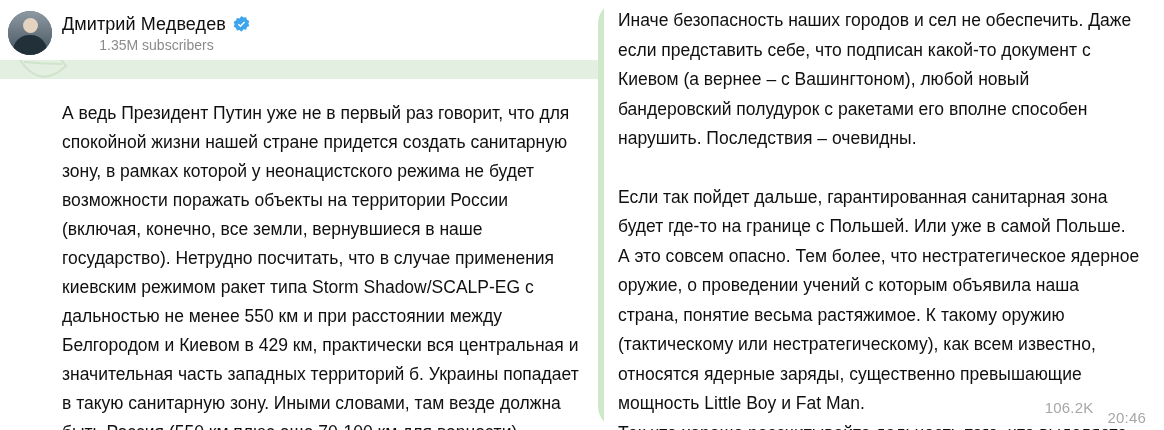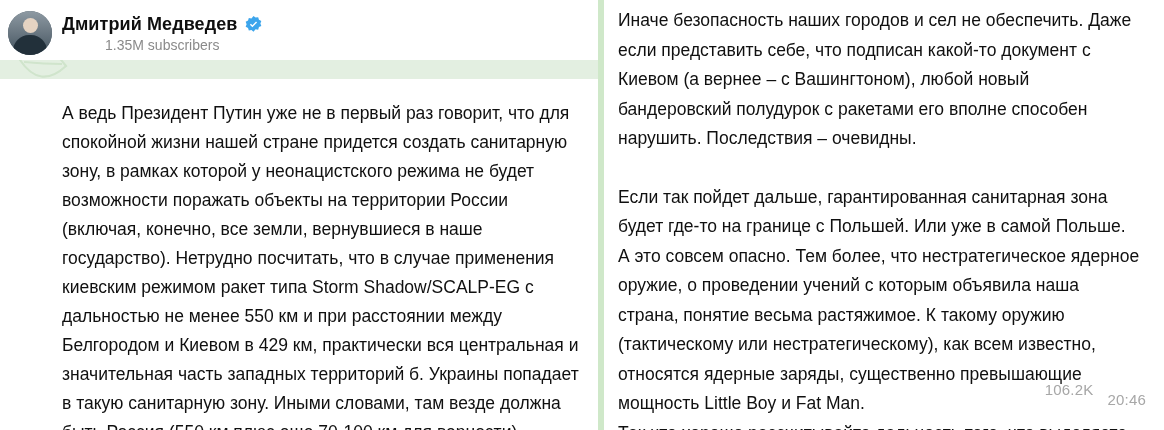--- a/index.html
+++ b/index.html
@@ -91,21 +91,21 @@
     display: flex;
     flex-direction: column;
     justify-content: center;
   }
   .title-row {
     display: flex;
     align-items: center;
   }
   .channel-title {
     font-size: 18px;
-    font-weight: bold;
+    font-weight: normal;
     color: #0f0f0f;
     letter-spacing: 0.1px;
   }
   .verified-badge {
     margin-left: 6px;
     width: 19px;
     height: 19px;
     flex: 0 0 auto;
   }
   .subscribers {
@@ -136,20 +136,21 @@
     margin-bottom: 2px;
   }
 
   
   .right-pane {
     position: relative;
     width: 566px;
     height: 430px;
     background: #ffffff;
     overflow: hidden;
+    border-radius: 24px;
   }
   .right-stripe {
     position: absolute;
     left: 0;
     top: 0;
     width: 6px;
     height: 430px;
     background: #cfe8c9;
   }
   .msg-right {
@@ -158,21 +159,21 @@
     font-size: 17.5px;
     line-height: 29.5px;
     color: #101010;
   }
   .para + .para {
     margin-top: 29px;
   }
   .meta {
     position: absolute;
     right: 18px;
-    bottom: 22px;
+    bottom: 4px;
     display: flex;
     align-items: center;
     gap: 14px;
     font-size: 15px;
     color: #a7a7a7;
     z-index: 4;
   }
   .views {
     letter-spacing: 0.2px;
   }

